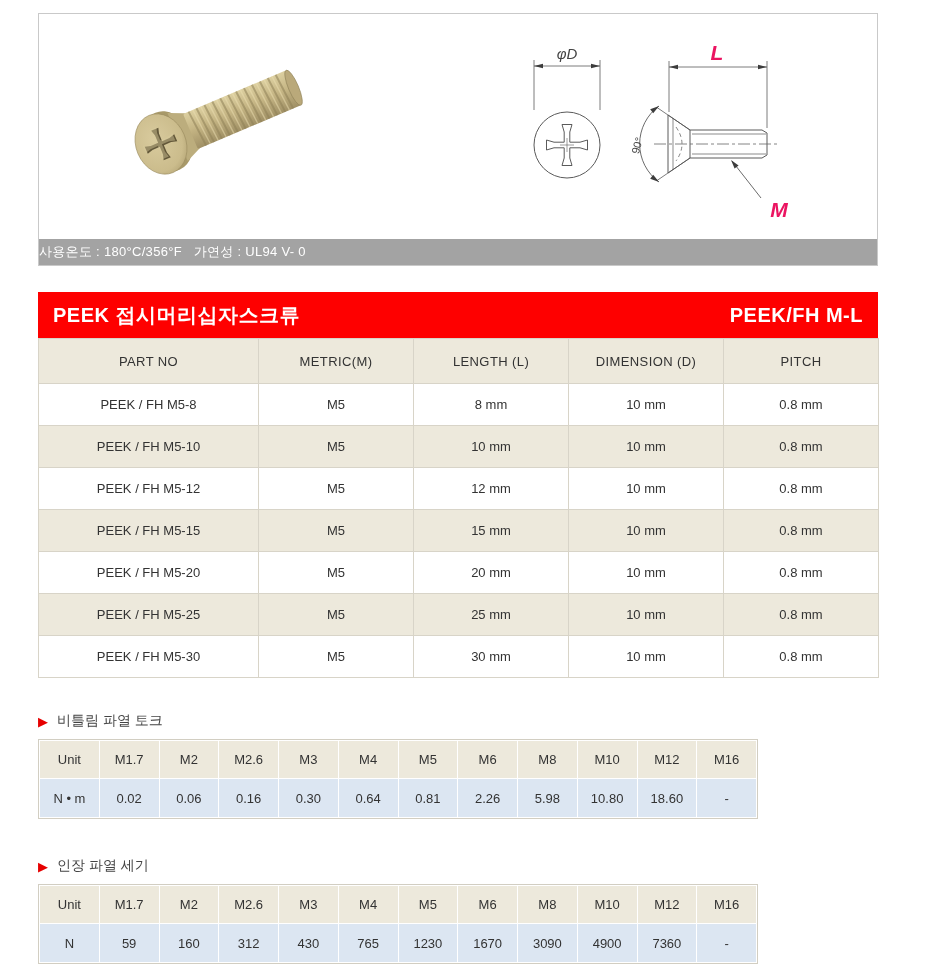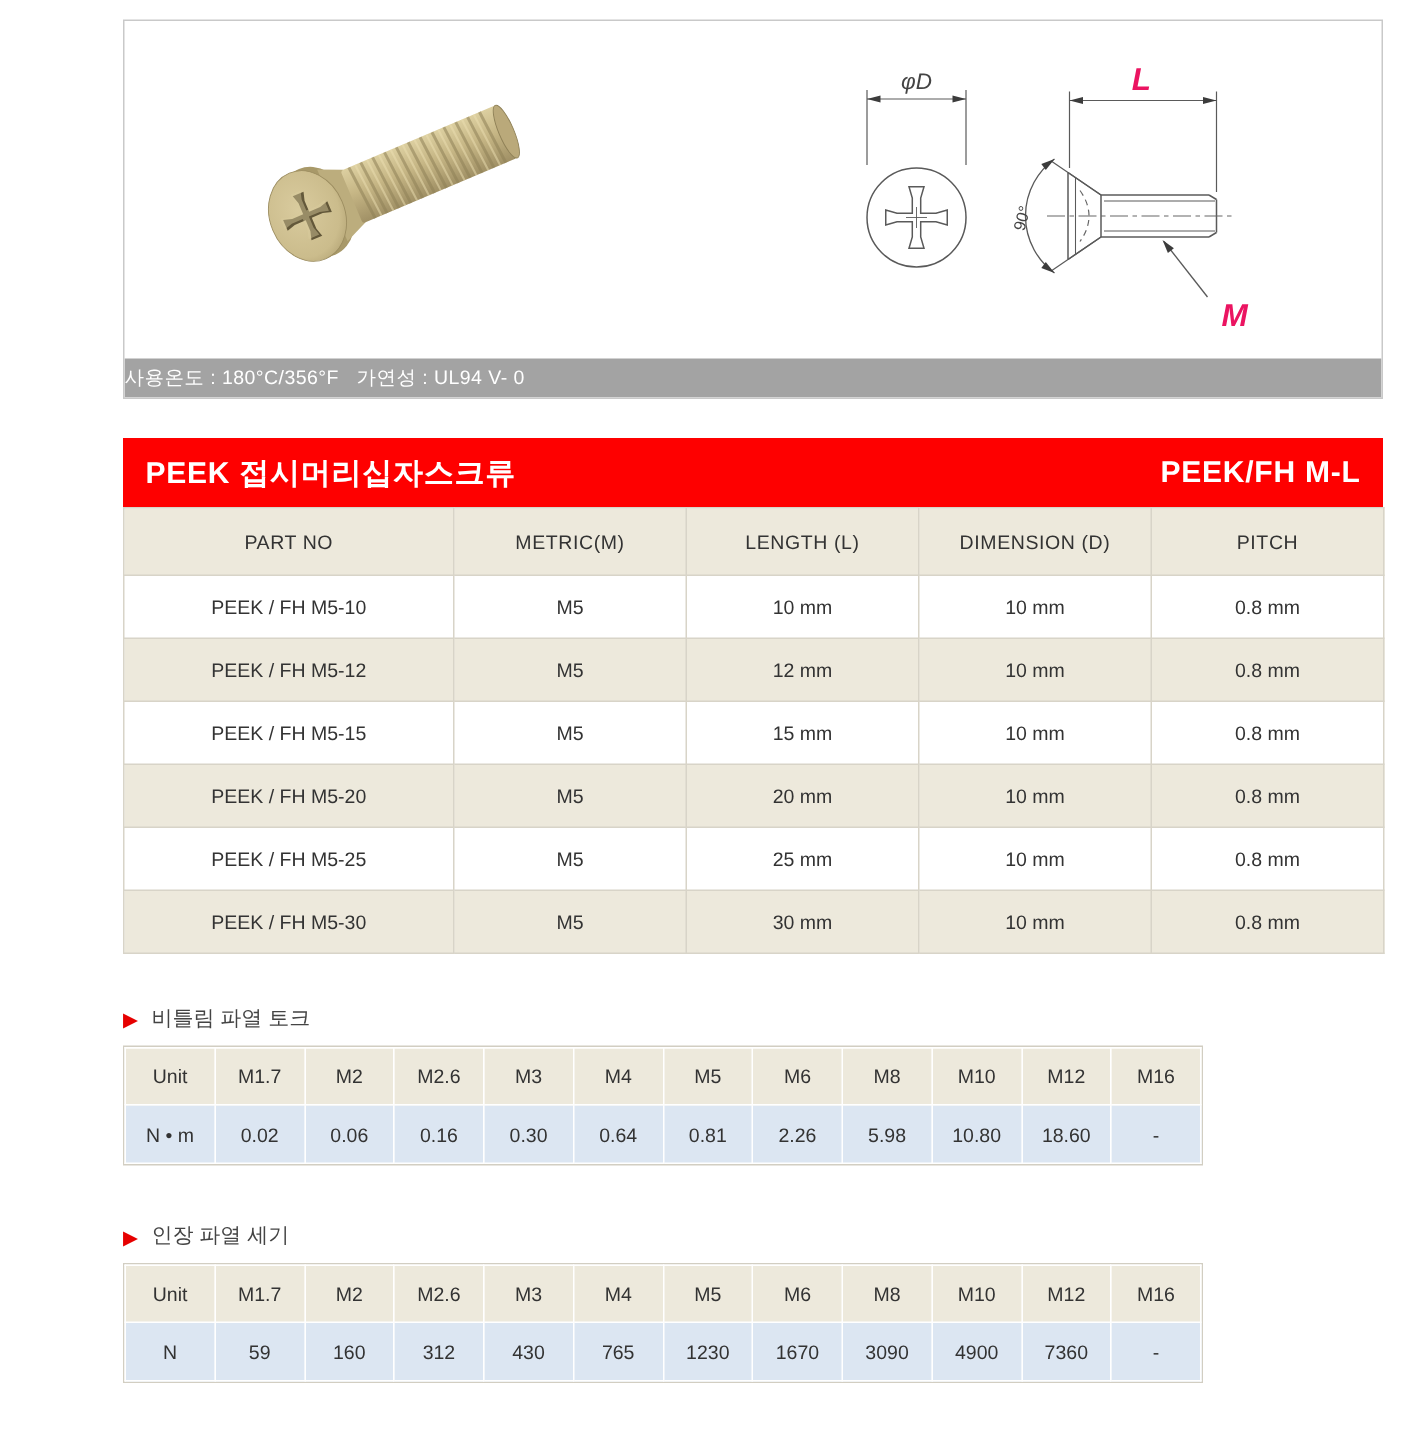--- a/index.html
+++ b/index.html
@@ -1,17 +1,17 @@
 <!DOCTYPE html>
 <html><head>
 <meta charset="utf-8">
 <style>
   html,body{margin:0;padding:0;background:#fff;}
   body{width:940px;height:967px;position:relative;font-family:"Liberation Sans","DejaVu Sans",sans-serif;color:#333;}
-  .page{width:840px;margin:13px 0 0 82px;}
+  .page{width:840px;margin:13px 0 0 38px;}
 
   
   .hero{position:relative;width:840px;height:253px;border:1px solid #c9c9c9;box-sizing:border-box;background:#fff;overflow:hidden;}
   .hero-caption{position:absolute;left:0;bottom:0;width:100%;height:26px;background:#a3a3a3;color:#fff;
     font-size:13px;line-height:26px;box-sizing:border-box;white-space:pre;letter-spacing:.3px;}
   .photo-svg{position:absolute;left:30px;top:10px;}
   .draw-svg{position:absolute;left:488px;top:14px;}
 
   
   .banner{margin-top:26px;height:46px;background:#fe0000;display:flex;align-items:center;justify-content:space-between;
@@ -172,20 +172,27 @@
       <tr>
         <th>PART NO</th>
         <th>METRIC(M)</th>
         <th>LENGTH (L)</th>
         <th>DIMENSION (D)</th>
         <th>PITCH</th>
       </tr>
     </thead>
     <tbody>
       <tr>
+        <td>PEEK / FH M5-8</td>
+        <td>M5</td>
+        <td>8 mm</td>
+        <td>10 mm</td>
+        <td>0.8 mm</td>
+      </tr>
+      <tr>
         <td>PEEK / FH M5-10</td>
         <td>M5</td>
         <td>10 mm</td>
         <td>10 mm</td>
         <td>0.8 mm</td>
       </tr>
       <tr>
         <td>PEEK / FH M5-12</td>
         <td>M5</td>
         <td>12 mm</td>

